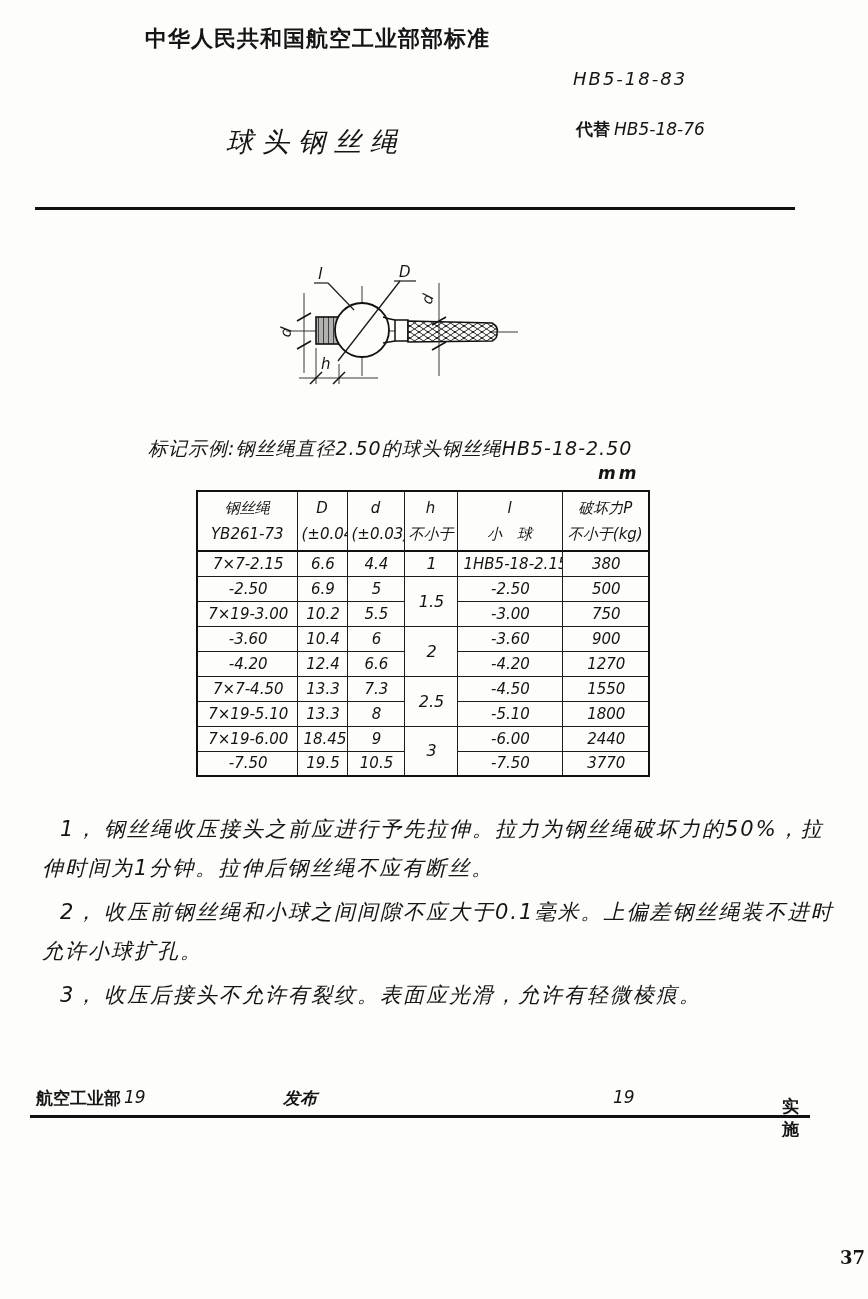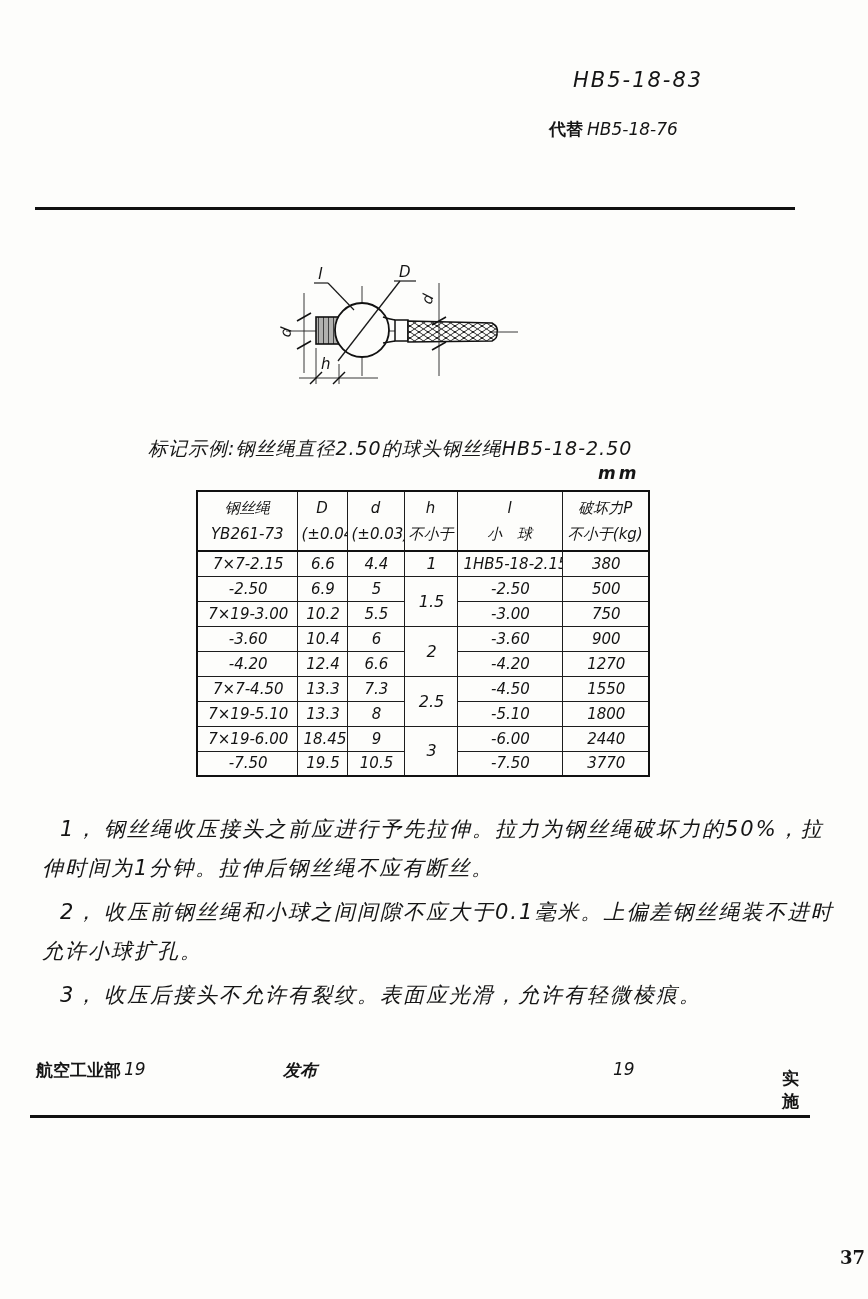--- a/index.html
+++ b/index.html
@@ -13,23 +13,23 @@
     color: #151515;
     overflow: hidden;
   }
   .abs { position: absolute; }
 
   
   .printed { font-family: "Liberation Sans", "DejaVu Sans", sans-serif; font-weight: bold; }
   .hand { font-family: "DejaVu Sans", sans-serif; font-style: italic; }
 
   .org-title { left: 145px; top: 24px; font-size: 22px; letter-spacing: 1px; }
-  .std-no { left: 573px; top: 68px; font-size: 21px; letter-spacing: 2px; }
+  .std-no { left: 573px; top: 68px; font-size: 18px; letter-spacing: 2px; }
   .doc-title { left: 226px; top: 124px; font-size: 27px; letter-spacing: 9px; }
-  .replaces { left: 549px; top: 118px; font-size: 17px; }
+  .replaces { left: 576px; top: 118px; font-size: 17px; }
   .replaces .label { font-style: normal; font-weight: bold; font-family: "Liberation Sans", sans-serif; margin-right: 4px; }
   .divider { left: 35px; top: 207px; width: 760px; height: 3px; background: #111; }
 
   .figure-wrap { left: 266px; top: 248px; width: 290px; height: 155px; }
 
   .marking { left: 148px; top: 436px; font-size: 19px; letter-spacing: 1px; white-space: nowrap; }
   .unit { left: 598px; top: 463px; font-size: 17px; font-weight: bold; letter-spacing: 3px; }
 
   table.spec {
     position: absolute; left: 196px; top: 490px;
@@ -60,37 +60,39 @@
   .notes p {
     font-size: 21px;
     line-height: 39px;
     letter-spacing: 2px;
     margin-bottom: 5px;
     font-style: italic;
   }
   .notes .note-num { display: inline-block; min-width: 62px; padding-left: 18px; }
 
   .footer-line { left: 30px; top: 1115px; width: 780px; height: 3px; background: #111; }
-  .footer { left: 0; top: 1059px; width: 734px; height: 26px; font-size: 17px; }
+  .footer { left: 0; top: 1087px; width: 734px; height: 26px; font-size: 17px; }
   .footer .f-left  { position: absolute; left: 36px; }
   .footer .f-num1  { position: absolute; left: 124px; font-style: italic; font-weight: normal; font-family: "DejaVu Sans", sans-serif; }
   .footer .f-pub   { position: absolute; left: 283px; font-style: italic; }
   .footer .f-num2  { position: absolute; left: 613px; font-style: italic; font-weight: normal; font-family: "DejaVu Sans", sans-serif; }
   .footer .f-impl  { position: absolute; left: 782px; margin-top: 8px; }
 
   .page-number { left: 840px; top: 1247px; font-size: 18px; font-weight: bold; font-family: "DejaVu Serif", serif; }
 
   svg text { font-family: "DejaVu Sans", sans-serif; font-style: italic; fill: #141414; }
 </style>
 </head>
 <body>
 
 <div class="page">
 
+  <div class="abs printed org-title">中华人民共和国航空工业部部标准</div>
   <div class="abs hand std-no">HB5-18-83</div>
+  <div class="abs hand doc-title">球头钢丝绳</div>
   <div class="abs hand replaces">
     <span class="label">代替</span><span>HB5-18-76</span>
   </div>
   <div class="abs divider"></div>
 
   <div class="abs figure-wrap">
     <svg width="290" height="155" viewBox="0 0 290 155">
       <defs>
         <pattern id="knurl" width="5" height="4" patternUnits="userSpaceOnUse">
           <rect width="5" height="4" fill="#fdfdfb"></rect>

